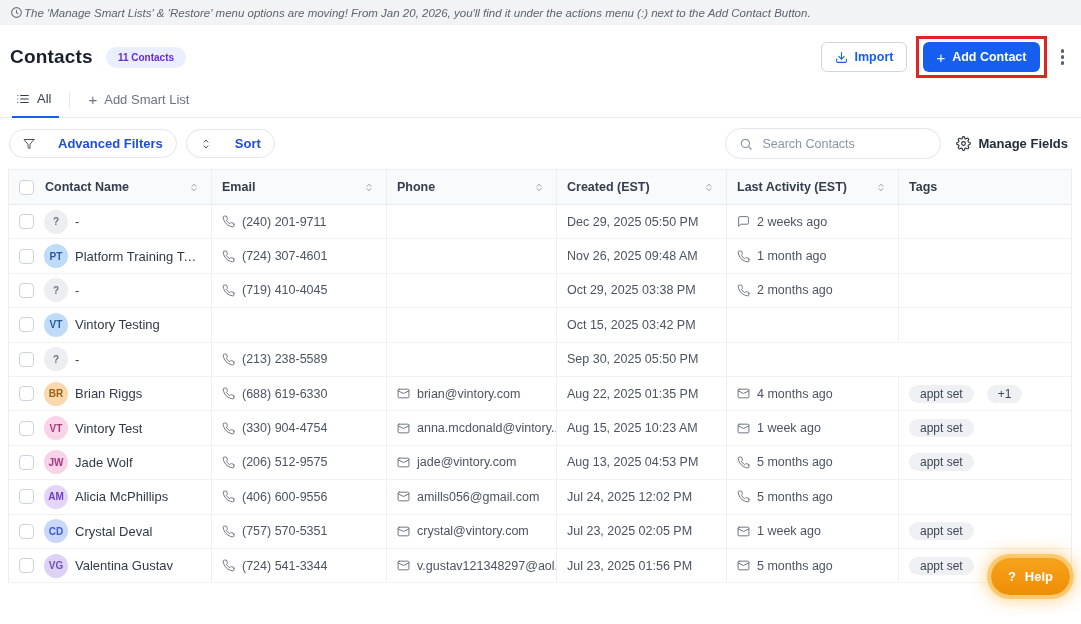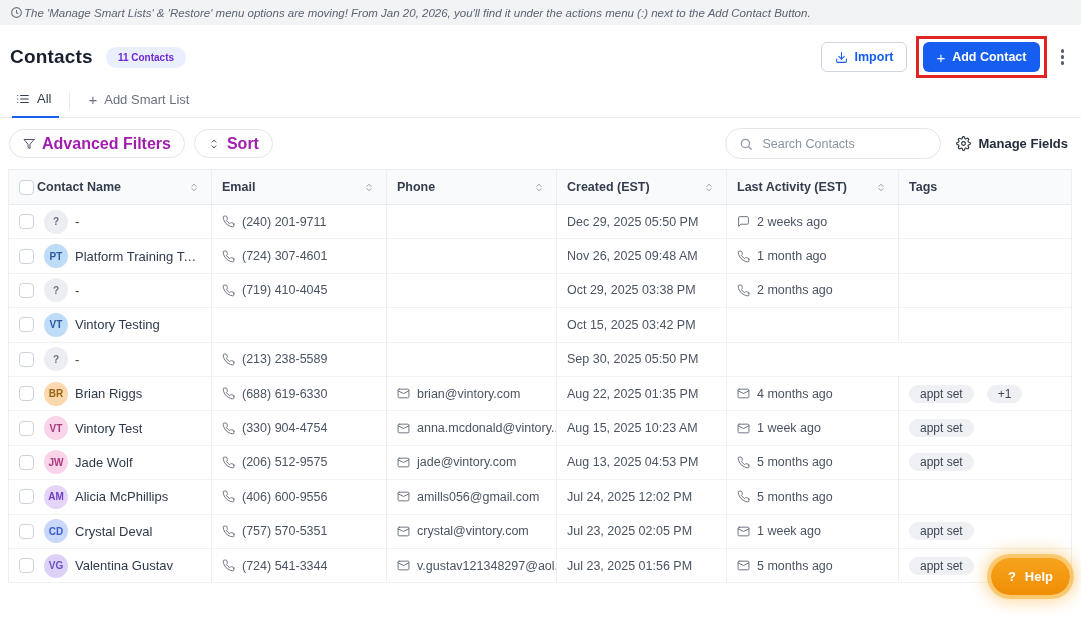--- a/index.html
+++ b/index.html
@@ -40,37 +40,37 @@
   .tabs { display:flex; align-items:stretch; padding:6px 0 0 12px; border-bottom:1px solid #e7eaee; height:34px; }
   .tab { display:flex; align-items:center; gap:7px; font-size:13px; padding:0 8px 9px 4px; cursor:pointer; }
   .tab svg { width:14px; height:14px; }
   .tab-active { color:#323c4c; border-bottom:2px solid #155eef; margin-bottom:-1px; font-weight:500; }
   .tab-muted { color:#6b7280; margin-left:14px; }
   .tab-muted .plus { font-size:15px; color:#6b7280; }
   .tab-sep { width:1px; background:#e5e8ec; margin:2px 0 8px 10px; }
 
   
   .toolbar { display:flex; align-items:center; padding:10px 13px 9px 9px; }
-  .pill { display:inline-flex; align-items:center; gap:7px; border:1px solid #e2e5ea; background:#fff;
-    border-radius:999px; height:29px; padding:0 13px; font-size:16px; font-weight:600; color:#a21caf; cursor:pointer; }
+  .pill { display:inline-flex; align-items:center; gap:23px; border:1px solid #e2e5ea; background:#fff;
+    border-radius:999px; height:29px; padding:0 13px; font-size:13px; font-weight:600; color:#1d4ed8; cursor:pointer; }
   .pill + .pill { margin-left:9px; }
   .pill svg { width:12px; height:12px; color:#4b5563; }
   .search-box { margin-left:auto; display:flex; align-items:center; gap:9px; width:216px; height:31px;
     border:1px solid #e2e5ea; border-radius:999px; padding:0 13px; background:#fff; }
   .search-box svg { width:14px; height:14px; color:#8a94a3; flex:0 0 auto; }
   .search-box input { border:0; outline:0; width:100%; font-size:12.5px; font-family:inherit; color:#374151; background:transparent; }
   .search-box input::placeholder { color:#8a94a3; }
   .manage-fields { display:flex; align-items:center; gap:7px; margin-left:15px; font-size:13px; font-weight:bold; color:#242d3c; cursor:pointer; }
   .manage-fields svg { width:15px; height:15px; color:#242d3c; stroke-width:1.8; }
 
   
   .table { margin:1px 9px 0 8px; border:1px solid #eceef1; border-bottom:0; }
   .thead, .trow { display:grid; grid-template-columns:202px 175px 170px 170px 172px 1fr; }
   .thead { background:#f9fafb; height:35px; border-bottom:1px solid #e7eaee; }
-  .hcell { display:flex; align-items:center; padding:0 12px 0 10px; font-size:12.5px; font-weight:bold; color:#333d4d; }
+  .hcell { display:flex; align-items:center; gap:8px; padding:0 12px 0 10px; font-size:12.5px; font-weight:bold; color:#333d4d; }
   .hcell + .hcell, .cell + .cell { border-left:1px solid #eceef1; }
   .sort-glyph { margin-left:auto; color:#9aa3af; }
   .sort-glyph svg { width:10px; height:13px; stroke-width:2.4; }
   .trow { height:34.4px; border-bottom:1px solid #f0f2f4; background:#fff; }
   .cell { display:flex; align-items:center; gap:7px; padding:0 8px 0 10px; font-size:12.5px; color:#4a5462; overflow:hidden; white-space:nowrap; }
   .checkbox { width:15px; height:15px; border:1.5px solid #ccd3dc; border-radius:4px; background:#fff; flex:0 0 auto; cursor:pointer; }
   .avatar { width:24px; height:24px; border-radius:50%; display:flex; align-items:center; justify-content:center;
     font-size:10px; font-weight:bold; flex:0 0 auto; margin-left:3px; }
   .cname { font-size:13px; color:#2f3a4a; font-weight:500; overflow:hidden; text-overflow:ellipsis; }
   .cicon { width:13px; height:13px; color:#6b7280; flex:0 0 auto; fill:none; stroke:currentColor; stroke-width:1.8; stroke-linecap:round; stroke-linejoin:round; }

